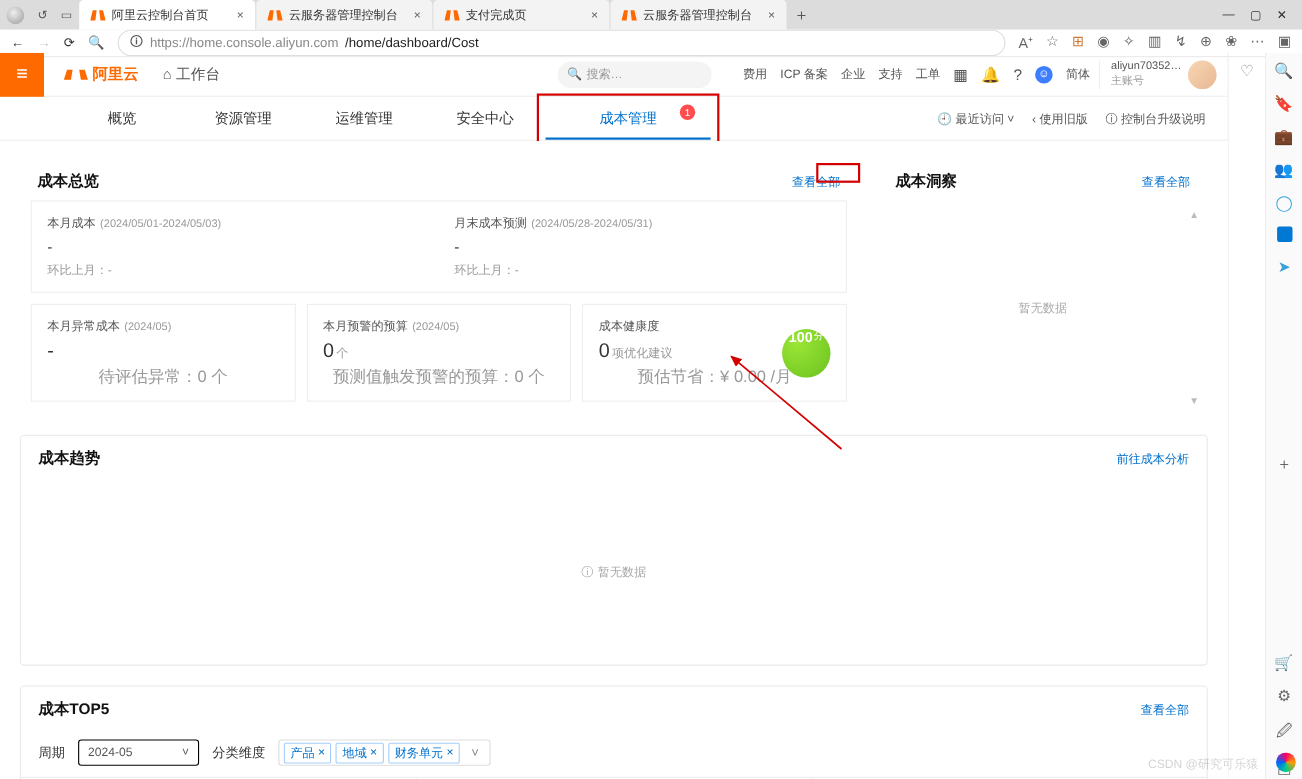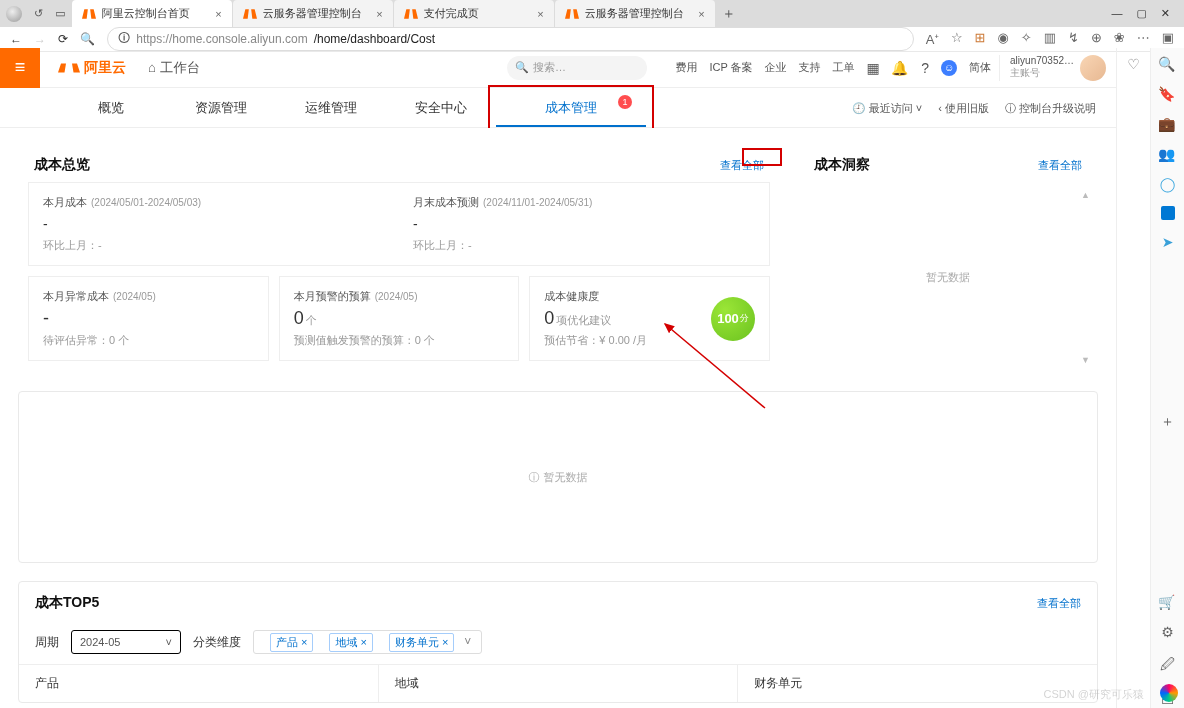--- a/index.html
+++ b/index.html
@@ -57,31 +57,31 @@
   .ov-cell{flex:1;padding:12px 14px;}
   .ov-label{font-size:11px;color:#555;}
   .ov-sub{font-size:10px;color:#999;margin-left:4px;}
   .ov-val{font-size:14px;color:#333;margin:6px 0;}
   .ov-foot{font-size:11px;color:#999;}
   .ov-row2{display:flex;gap:10px;margin:10px 10px 12px;}
   .mini{flex:1;border:1px solid #eee;padding:12px 14px;position:relative;}
   .mini .k{font-size:11px;color:#555;}
   .mini .v{font-size:18px;color:#333;margin:4px 0;}
   .mini .u{font-size:11px;color:#999;margin-left:2px;}
-  .mini .f{font-size:11px;color:#999;}
-  .score-circ{position:absolute;right:14px;top:50%;transform:translateY(-50%);width:44px;height:44px;border-radius:50%;background:radial-gradient(circle at 32% 30%,#9be637,#6bc21f);color:#fff;display:flex;align-items:center;justify-content:center;font-size:13px;font-weight:600;}
+  .mini .f{font-size:15px;color:#999;text-align:center;}
+  .score-circ{position:absolute;right:14px;top:50%;transform:translateY(-50%);width:44px;height:44px;border-radius:50%;background:radial-gradient(circle at 32% 30%,#9be637,#6bc21f);color:#fff;display:flex;align-items:flex-start;justify-content:center;font-size:13px;font-weight:600;}
   .score-circ small{font-size:9px;font-weight:400;margin-left:1px;}
   .insight-body{flex:1;display:flex;align-items:center;justify-content:center;color:#aaa;font-size:11px;min-height:170px;position:relative;}
   .trend-card{margin-top:18px;border:1px solid #e9e9e9;border-radius:4px;}
   .trend-body{height:170px;display:flex;align-items:center;justify-content:center;color:#aaa;font-size:11px;}
   .top5{margin-top:18px;border:1px solid #e9e9e9;border-radius:4px;}
   .filters{display:flex;gap:12px;padding:10px 16px;align-items:center;}
   .sel{height:24px;border:1px solid #000000;border-radius:3px;display:flex;align-items:center;padding:0 8px;font-size:11px;color:#555;gap:4px;min-width:110px;justify-content:space-between;}
   .tagbox{height:24px;border:1px solid #ddd;border-radius:3px;display:flex;align-items:center;padding:0 4px;gap:4px;}
-  .tag{background:#fff;border:1px solid #a5cdfb;color:#0070cc;border-radius:2px;padding:1px 5px;font-size:11px;display:flex;align-items:center;gap:3px;margin-left:12px;}
+  .tag{background:#fff;border:1px solid #a5cdfb;color:#0070cc;border-radius:2px;padding:1px 5px;font-size:11px;display:flex;align-items:center;gap:3px;}
   .top5-cols{display:flex;border-top:1px solid #eee;}
   .top5-cols>div{flex:1;padding:10px 16px;font-size:12px;color:#333;border-right:1px solid #eee;}
   .top5-cols>div:last-child{border-right:none;}
   .arrow{position:absolute;top:190px;left:655px;pointer-events:none;}
   .caret-up,.caret-down{font-size:9px;color:#bbb;position:absolute;right:8px;}
   .caret-up{top:8px;}
   .caret-down{bottom:8px;}
   .side-os{position:absolute;right:0;top:48px;bottom:0;width:34px;border-left:1px solid #eee;background:#fafafa;display:flex;flex-direction:column;align-items:center;gap:14px;padding-top:8px;color:#666;font-size:14px;}
   .side-os .blue{width:14px;height:14px;background:#0078d4;border-radius:2px;}
   .side-os .fill{flex:1;}
@@ -255,21 +255,21 @@
               <span class="view-all-box"></span>
             </div>
             <div class="card" style="border:none;">
               <div class="ov-row1">
                 <div class="ov-cell">
                   <span class="ov-label">本月成本</span><span class="ov-sub">(2024/05/01-2024/05/03)</span>
                   <div class="ov-val">-</div>
                   <div class="ov-foot">环比上月：-</div>
                 </div>
                 <div class="ov-cell">
-                  <span class="ov-label">月末成本预测</span><span class="ov-sub">(2024/11/01-2024/05/31)</span>
+                  <span class="ov-label">月末成本预测</span><span class="ov-sub">(2024/05/28-2024/05/31)</span>
                   <div class="ov-val">-</div>
                   <div class="ov-foot">环比上月：-</div>
                 </div>
               </div>
               <div class="ov-row2">
                 <div class="mini">
                   <span class="k">本月异常成本</span><span class="ov-sub">(2024/05)</span>
                   <div class="v">-</div>
                   <div class="f">待评估异常：0 个</div>
                 </div>
@@ -308,20 +308,24 @@
       <svg class="arrow" width="120" height="100">
         <defs>
             <marker id="ah" markerWidth="8" markerHeight="8" refX="6" refY="3" orient="auto">
               <path d="M0,0 L7,3 L0,6 z" fill="#d40000"></path>
             </marker>
           </defs>
         <line x1="110" y1="90" x2="10" y2="6" stroke="#d40000" stroke-width="1.5" marker-end="url(#ah)"></line>
       </svg>
 
       <div class="trend-card">
+        <div class="panel-head">
+          <span class="panel-title">成本趋势</span>
+          <span class="link">前往成本分析</span>
+        </div>
         <div class="trend-body">
             <span style="margin-right:4px;">ⓘ</span>
             <span>暂无数据</span>
           </div>
       </div>
 
       <div class="top5">
         <div class="panel-head">
           <span class="panel-title">成本TOP5</span>
           <span class="link">查看全部</span>

